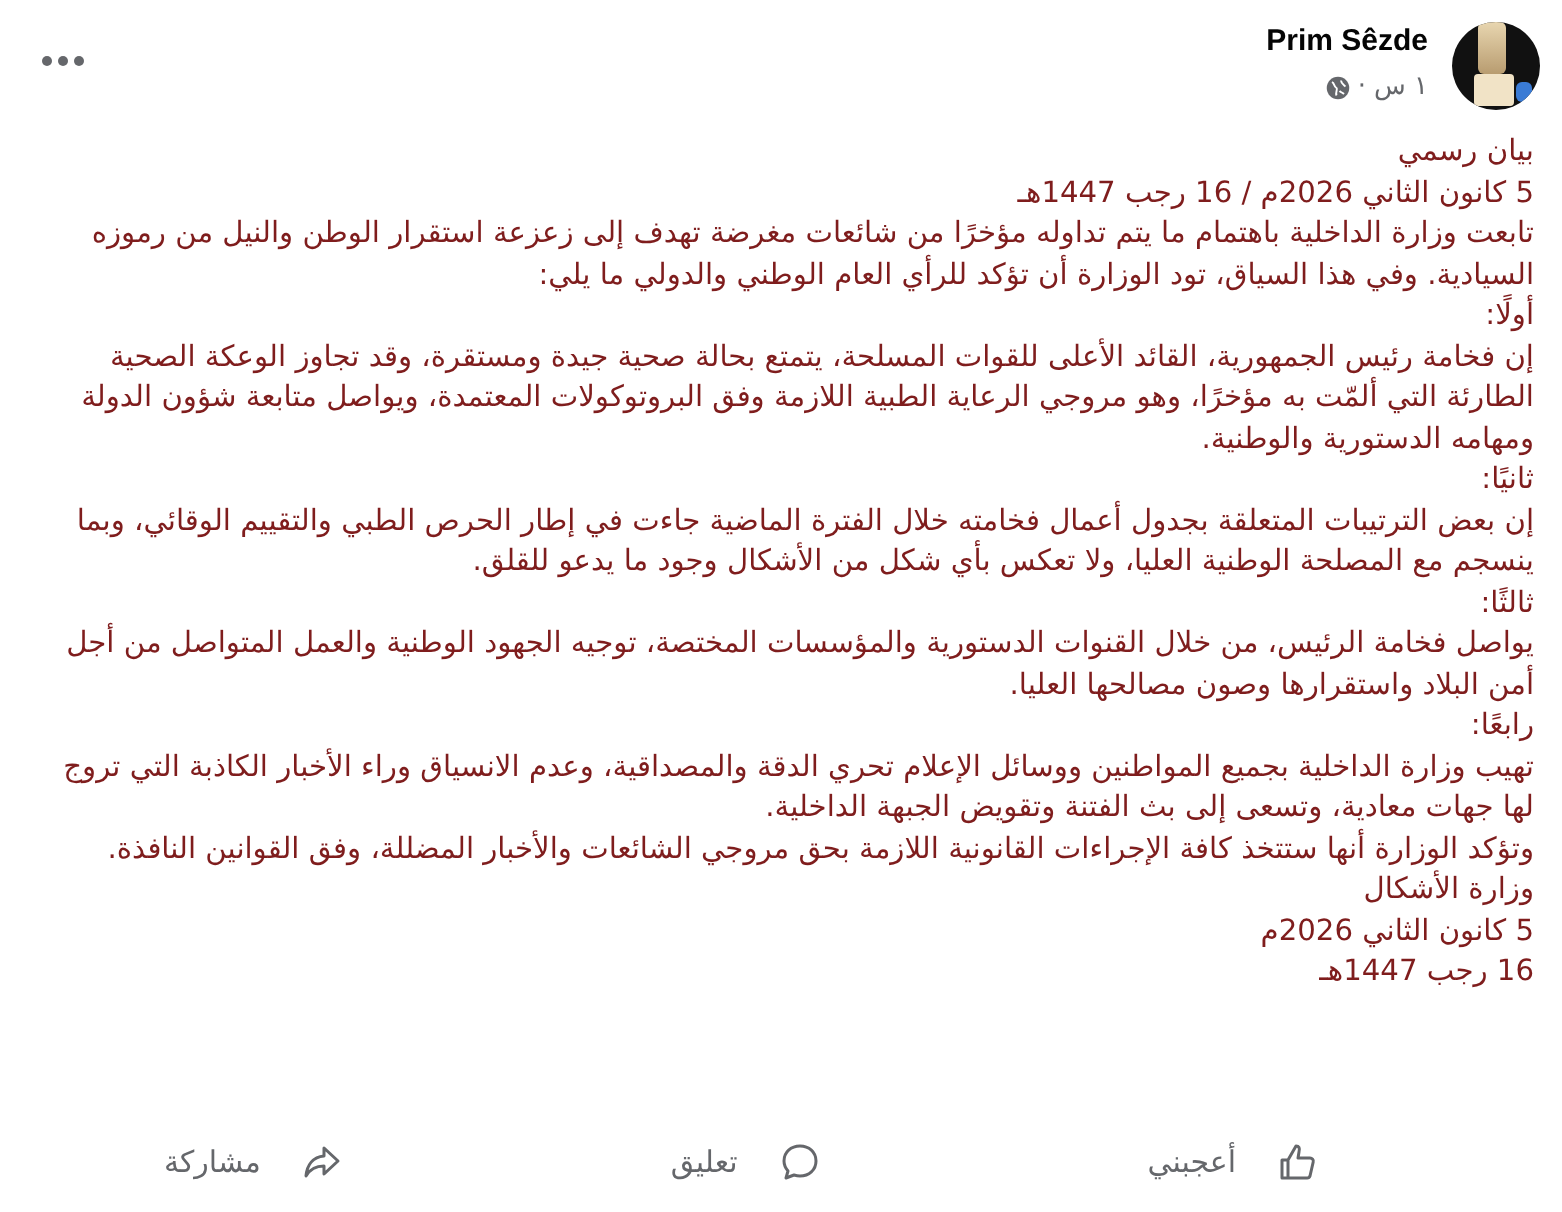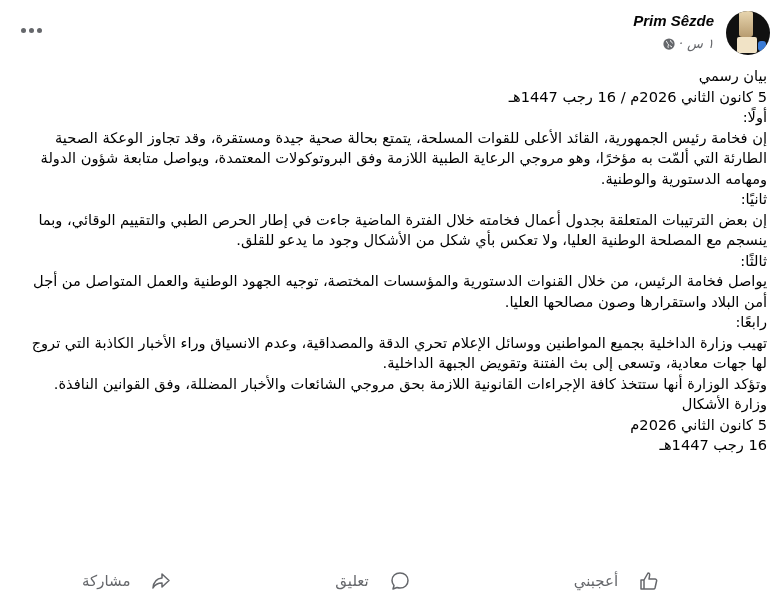--- a/index.html
+++ b/index.html
@@ -1,21 +1,21 @@
 <!DOCTYPE html>
 <html><head>
   <meta charset="utf-8">
   <style>
     * { box-sizing: border-box; margin: 0; padding: 0; }
     html, body { width: 781px; height: 606px; background: #ffffff; overflow: hidden; }
     body { font-family: "DejaVu Sans", sans-serif; color: #050505; position: relative; }
 
     .post { position: relative; width: 781px; height: 606px; }
 
-    .header { position: absolute; top: 0; left: 0; right: 0; height: 62px; font-style: italic; }
+    .header { position: absolute; top: 0; left: 0; right: 0; height: 62px; }
     .avatar {
       position: absolute; right: 11px; top: 11px; width: 44px; height: 44px;
       border-radius: 50%; overflow: hidden; background: #111;
     }
     .avatar .a1 { position: absolute; left: 13px; top: 0; width: 14px; height: 26px; background: linear-gradient(#e8d6b0, #b89c70); border-radius: 3px; }
     .avatar .a2 { position: absolute; left: 11px; top: 26px; width: 20px; height: 16px; background: #f1e3c6; border-radius: 2px; }
     .avatar .a3 { position: absolute; left: 32px; top: 30px; width: 8px; height: 10px; background: #3a7bd5; border-radius: 3px; }
 
     .author {
       position: absolute; right: 67px; top: 12px;
@@ -29,21 +29,21 @@
     .globe { width: 12px; height: 12px; }
     .more-btn {
       position: absolute; left: 16px; top: 20px; width: 30px; height: 20px;
       display: flex; align-items: center; justify-content: center; gap: 3px; cursor: pointer;
     }
     .more-btn span { width: 5px; height: 5px; border-radius: 50%; background: #65676b; display: block; }
 
     .content {
       position: absolute; top: 66px; left: 14px; right: 14px;
       direction: rtl; text-align: right;
-      font-family: "DejaVu Sans", sans-serif; font-size: 14.6px; line-height: 20.5px; color: #000000;
+      font-family: "DejaVu Sans", sans-serif; font-size: 14.6px; line-height: 20.5px; color: #7f1d1d;
     }
     .content p { margin: 0; }
 
     .actions {
       position: absolute; left: 0; right: 0; top: 562px; height: 38px;
       display: flex; direction: rtl; justify-content: space-around; align-items: center;
     }
     .action-btn {
       display: flex; align-items: center; gap: 21px; cursor: pointer;
       font-size: 15px; color: #65676b; direction: rtl; padding: 4px 10px;
@@ -73,20 +73,21 @@
     <div class="more-btn">
       <span></span>
       <span></span>
       <span></span>
     </div>
   </div>
 
   <div class="content">
     <p>بيان رسمي</p>
     <p>5 كانون الثاني 2026م / 16 رجب 1447هـ</p>
+    <p>تابعت وزارة الداخلية باهتمام ما يتم تداوله مؤخرًا من شائعات مغرضة تهدف إلى زعزعة استقرار الوطن والنيل من رموزه السيادية. وفي هذا السياق، تود الوزارة أن تؤكد للرأي العام الوطني والدولي ما يلي:</p>
     <p>أولًا:</p>
     <p>إن فخامة رئيس الجمهورية، القائد الأعلى للقوات المسلحة، يتمتع بحالة صحية جيدة ومستقرة، وقد تجاوز الوعكة الصحية الطارئة التي ألمّت به مؤخرًا، وهو مروجي الرعاية الطبية اللازمة وفق البروتوكولات المعتمدة، ويواصل متابعة شؤون الدولة ومهامه الدستورية والوطنية.</p>
     <p>ثانيًا:</p>
     <p>إن بعض الترتيبات المتعلقة بجدول أعمال فخامته خلال الفترة الماضية جاءت في إطار الحرص الطبي والتقييم الوقائي، وبما ينسجم مع المصلحة الوطنية العليا، ولا تعكس بأي شكل من الأشكال وجود ما يدعو للقلق.</p>
     <p>ثالثًا:</p>
     <p>يواصل فخامة الرئيس، من خلال القنوات الدستورية والمؤسسات المختصة، توجيه الجهود الوطنية والعمل المتواصل من أجل أمن البلاد واستقرارها وصون مصالحها العليا.</p>
     <p>رابعًا:</p>
     <p>تهيب وزارة الداخلية بجميع المواطنين ووسائل الإعلام تحري الدقة والمصداقية، وعدم الانسياق وراء الأخبار الكاذبة التي تروج لها جهات معادية، وتسعى إلى بث الفتنة وتقويض الجبهة الداخلية.</p>
     <p>وتؤكد الوزارة أنها ستتخذ كافة الإجراءات القانونية اللازمة بحق مروجي الشائعات والأخبار المضللة، وفق القوانين النافذة.</p>
     <p>وزارة الأشكال</p>

